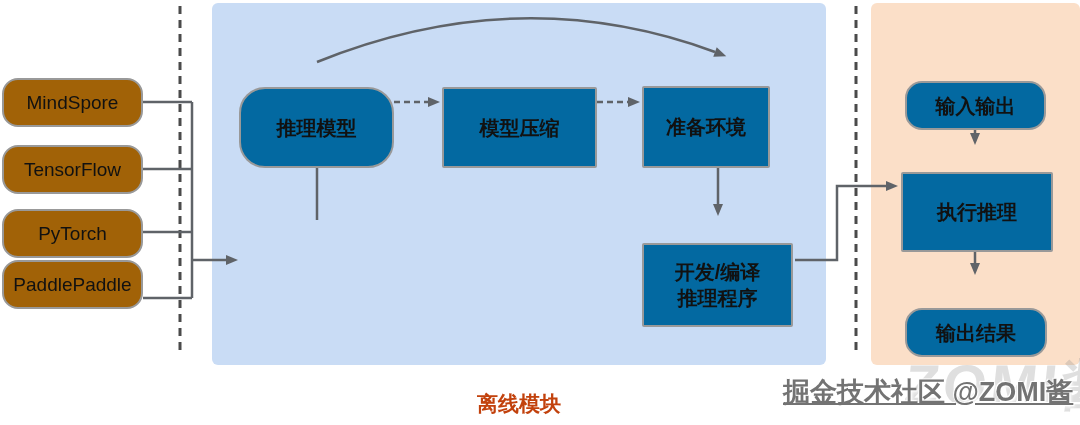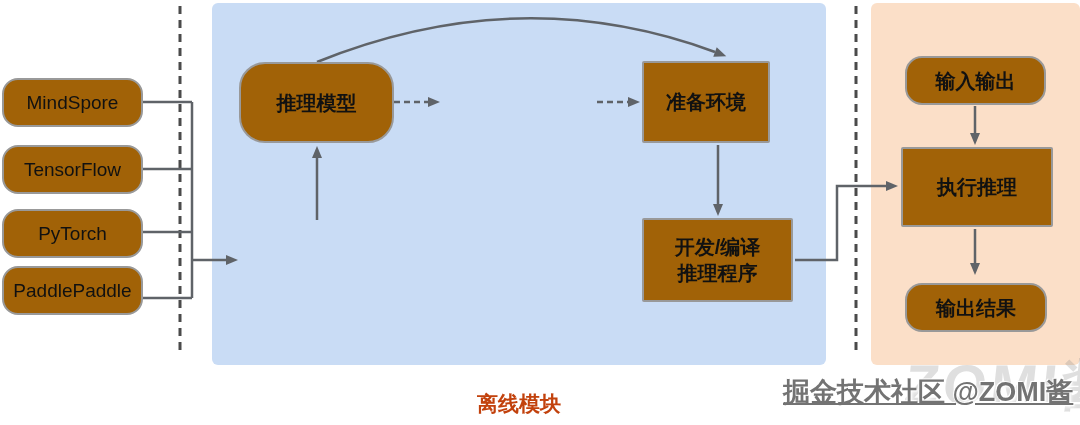--- a/index.html
+++ b/index.html
@@ -6,23 +6,23 @@
   .canvas{
     position:relative;width:1080px;height:425px;overflow:hidden;
     font-family:"Liberation Sans","DejaVu Sans",sans-serif;color:#111;
     background:#ffffff;
   }
   .panel{position:absolute;border-radius:6px;}
   .panel.offline{left:212px;top:3px;width:614px;height:362px;background:#c9dcf5;}
   .panel.online{left:871px;top:3px;width:209px;height:362px;background:#fbdfc8;}
   .conn{position:absolute;left:0;top:0;width:1080px;height:425px;pointer-events:none;}
   .node{
-    position:absolute;background:#a16207;border:2px solid #999999;
+    position:absolute;background:#0369a1;border:2px solid #999999;
     display:flex;flex-direction:column;align-items:center;justify-content:center;
-    font-size:20px;font-weight:600;line-height:1.3;text-align:center;box-sizing:border-box;
+    font-size:20px;font-weight:600;line-height:1.3;text-align:center;box-sizing:border-box;margin-top:25px;
   }
   .node.round{border-radius:26px;}
   .node.pill{border-radius:17px;}
   .node.sq{border-radius:2px;}
   .fw{
     position:absolute;left:2px;width:141px;height:49px;background:#a16207;
     border:2px solid #999999;border-radius:16px;display:flex;align-items:center;
     justify-content:center;font-size:19px;font-weight:400;box-sizing:border-box;
   }
   .region-label{
@@ -82,26 +82,29 @@
 
   <div class="fw" style="top:78px">
       <span>MindSpore</span>
     </div>
   <div class="fw" style="top:145px">
       <span>TensorFlow</span>
     </div>
   <div class="fw" style="top:209px">
       <span>PyTorch</span>
     </div>
-  <div class="fw" style="top:266px">
+  <div class="fw" style="top:260px">
       <span>PaddlePaddle</span>
     </div>
 
   <div class="node round" style="left:239px;top:62px;width:155px;height:81px">
     <span>推理模型</span>
+  </div>
+  <div class="node sq" style="left:442px;top:62px;width:155px;height:81px">
+    <span>模型压缩</span>
   </div>
   <div class="node sq" style="left:642px;top:61px;width:128px;height:82px">
     <span>准备环境</span>
   </div>
   <div class="node sq" style="left:642px;top:218px;width:151px;height:84px">
     <span>开发/编译</span>
     <span>推理程序</span>
   </div>
 
   <div class="node pill" style="left:905px;top:56px;width:141px;height:49px">

